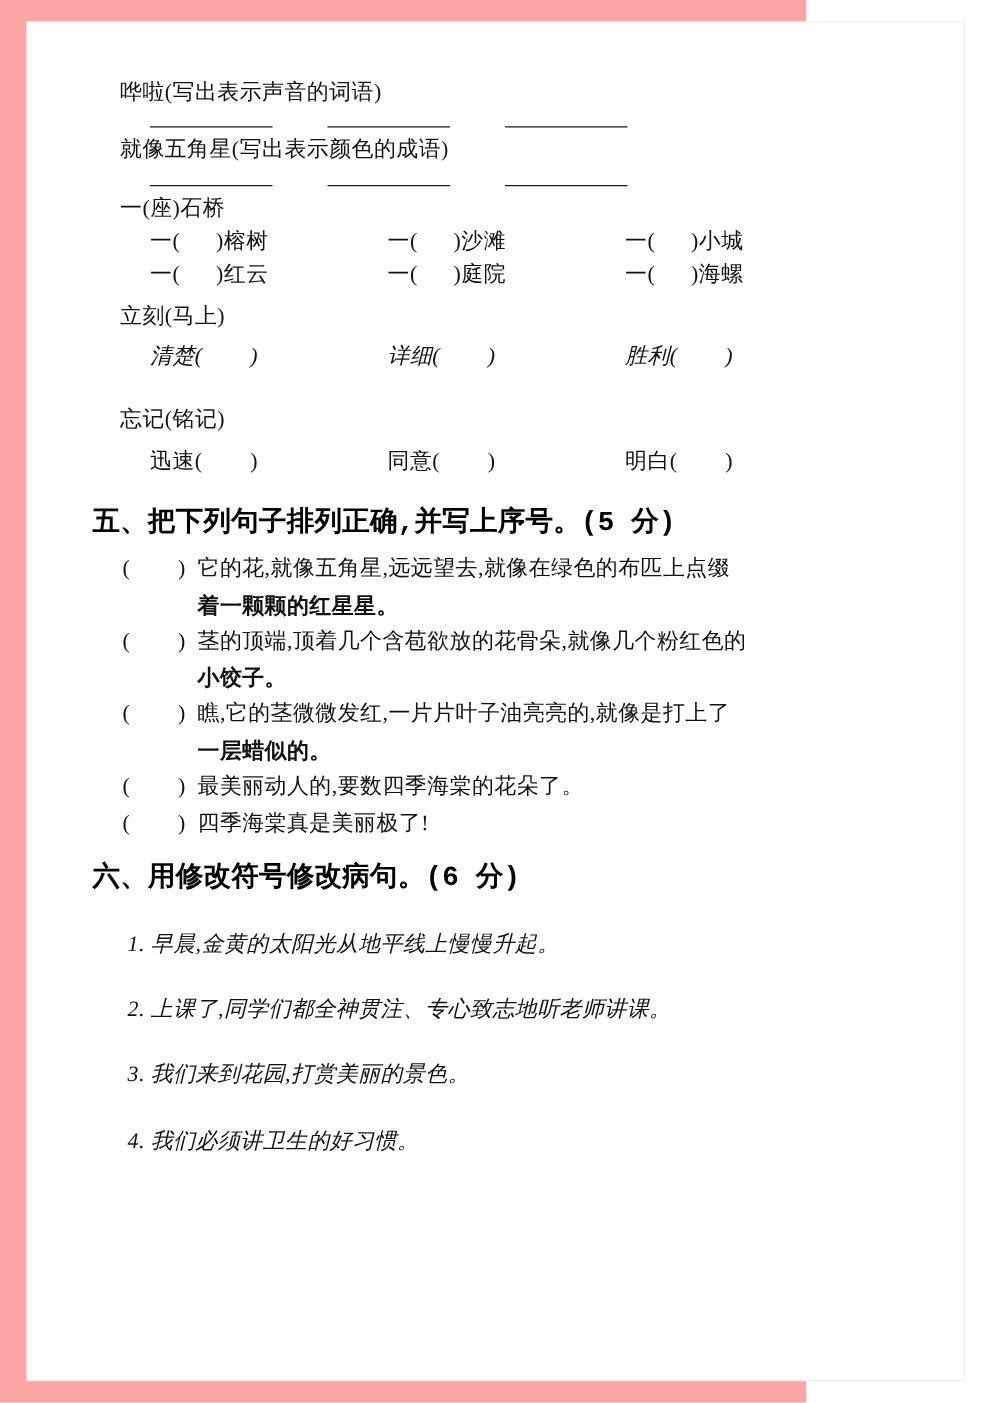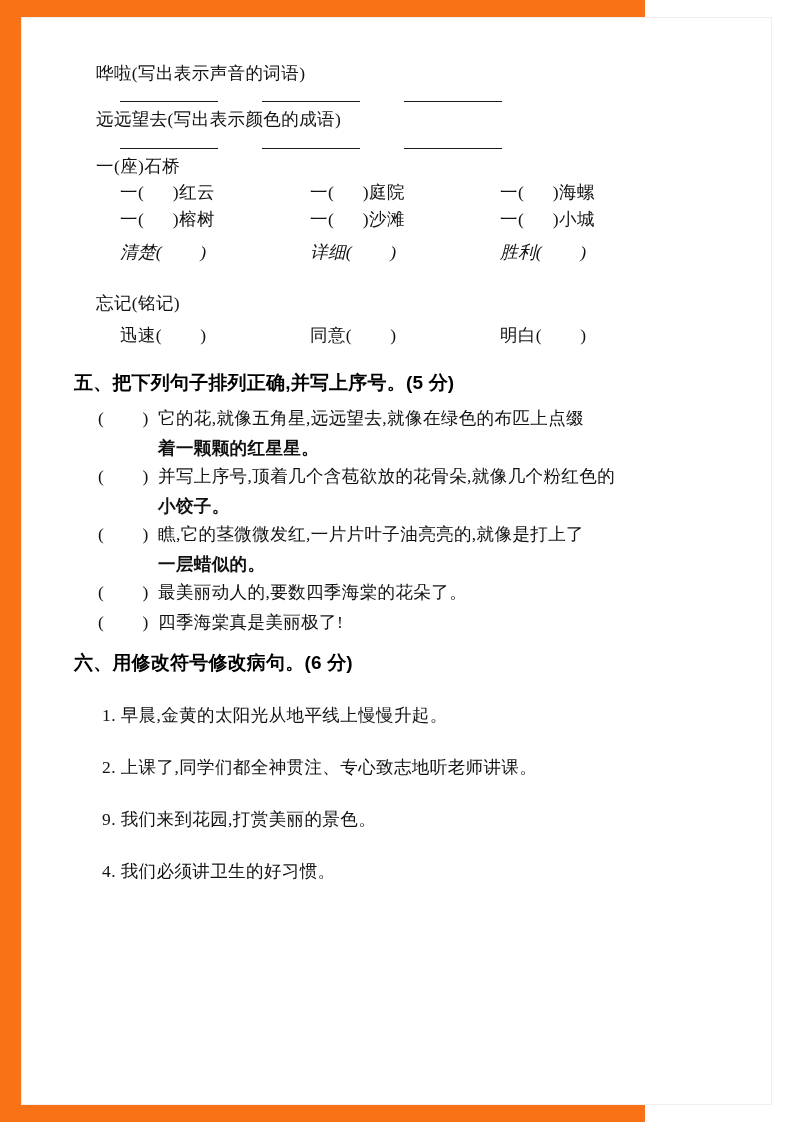--- a/index.html
+++ b/index.html
@@ -13,21 +13,21 @@
     font-family: "Liberation Serif", "DejaVu Serif", serif;
     color: #111111;
     position: relative;
     overflow: hidden;
   }
   .page {
     position: absolute;
     left: 0; top: 0;
     width: 645px;
     height: 1122px;
-    background: #f97316;
+    background: #fca5a5;
   }
   .paper {
     position: absolute;
     left: 22px;
     top: 18px;
     width: 749px;
     height: 1086px;
     background: #ffffff;
     box-shadow: 0 0 0 1px #efefef;
   }
@@ -71,23 +71,23 @@
     letter-spacing: 0.4px;
     white-space: pre;
   }
   .cols span { display: inline-block; }
   .c1 { width: 190px; }
   .c2 { width: 190px; }
   .c3 { width: 190px; }
 
   
   .sec-head {
-    font-family: Liberation Sans, sans-serif;
+    font-family: Liberation Mono, monospace;
     font-weight: bold;
-    font-size: 19px;
+    font-size: 22px;
     letter-spacing: 0.2px;
     color: #000000;
     margin-top: 14px;
     margin-bottom: 8px;
   }
 
   
   .ord-item {
     display: flex;
     font-size: 17.5px;
@@ -113,55 +113,57 @@
     font-weight: bold;
   }
 
   .q-line {
     font-size: 17.5px;
     line-height: 1.5;
     letter-spacing: 0.4px;
     padding-left: 28px;
     margin-top: 26px;
     white-space: pre;
+    font-style: italic;
   }
 </style>
 </head>
 <body>
 
 <div class="page">
   <div class="paper">
     <div class="content">
 
       <div class="row indent-num">哗啦(写出表示声音的词语)</div>
       <div class="blanks">
         <div class="blank-line"></div>
         <div class="blank-line"></div>
         <div class="blank-line"></div>
       </div>
 
-      <div class="row indent-num">远远望去(写出表示颜色的成语)</div>
+      <div class="row indent-num">就像五角星(写出表示颜色的成语)</div>
       <div class="blanks">
         <div class="blank-line"></div>
         <div class="blank-line"></div>
         <div class="blank-line"></div>
       </div>
 
       <div class="row indent-num">一(座)石桥</div>
+      <div class="cols">
+        <span class="c1">一(      )榕树</span>
+        <span class="c2">一(      )沙滩</span>
+        <span class="c3">一(      )小城</span>
+      </div>
       <div class="cols">
         <span class="c1">一(      )红云</span>
         <span class="c2">一(      )庭院</span>
         <span class="c3">一(      )海螺</span>
       </div>
-      <div class="cols">
-        <span class="c1">一(      )榕树</span>
-        <span class="c2">一(      )沙滩</span>
-        <span class="c3">一(      )小城</span>
-      </div>
-
+
+      <div class="row indent-num" style="margin-top:6px;">立刻(马上)</div>
       <div class="cols" style="margin-top:6px;font-style:italic;">
         <span class="c1">清楚(        )</span>
         <span class="c2">详细(        )</span>
         <span class="c3">胜利(        )</span>
       </div>
 
       <div class="row indent-num" style="margin-top:24px;">忘记(铭记)</div>
       <div class="cols" style="margin-top:6px;">
         <span class="c1">迅速(        )</span>
         <span class="c2">同意(        )</span>
@@ -171,21 +173,21 @@
       <div class="sec-head" style="margin-top:20px;">五、把下列句子排列正确,并写上序号。(5 分)</div>
 
       <div class="ord-item">
         <span class="ord-mark">(        )</span>
         <span class="ord-text">它的花,就像五角星,远远望去,就像在绿色的布匹上点缀</span>
       </div>
       <div class="ord-cont">着一颗颗的红星星。</div>
 
       <div class="ord-item">
         <span class="ord-mark">(        )</span>
-        <span class="ord-text">并写上序号,顶着几个含苞欲放的花骨朵,就像几个粉红色的</span>
+        <span class="ord-text">茎的顶端,顶着几个含苞欲放的花骨朵,就像几个粉红色的</span>
       </div>
       <div class="ord-cont">小饺子。</div>
 
       <div class="ord-item">
         <span class="ord-mark">(        )</span>
         <span class="ord-text">瞧,它的茎微微发红,一片片叶子油亮亮的,就像是打上了</span>
       </div>
       <div class="ord-cont">一层蜡似的。</div>
 
       <div class="ord-item">
@@ -195,18 +197,18 @@
 
       <div class="ord-item">
         <span class="ord-mark">(        )</span>
         <span class="ord-text">四季海棠真是美丽极了!</span>
       </div>
 
       <div class="sec-head" style="">六、用修改符号修改病句。(6 分)</div>
 
       <div class="q-line">1. 早晨,金黄的太阳光从地平线上慢慢升起。</div>
       <div class="q-line">2. 上课了,同学们都全神贯注、专心致志地听老师讲课。</div>
-      <div class="q-line">9. 我们来到花园,打赏美丽的景色。</div>
+      <div class="q-line">3. 我们来到花园,打赏美丽的景色。</div>
       <div class="q-line">4. 我们必须讲卫生的好习惯。</div>
 
     </div>
   </div>
 </div>
 
 </body></html>

